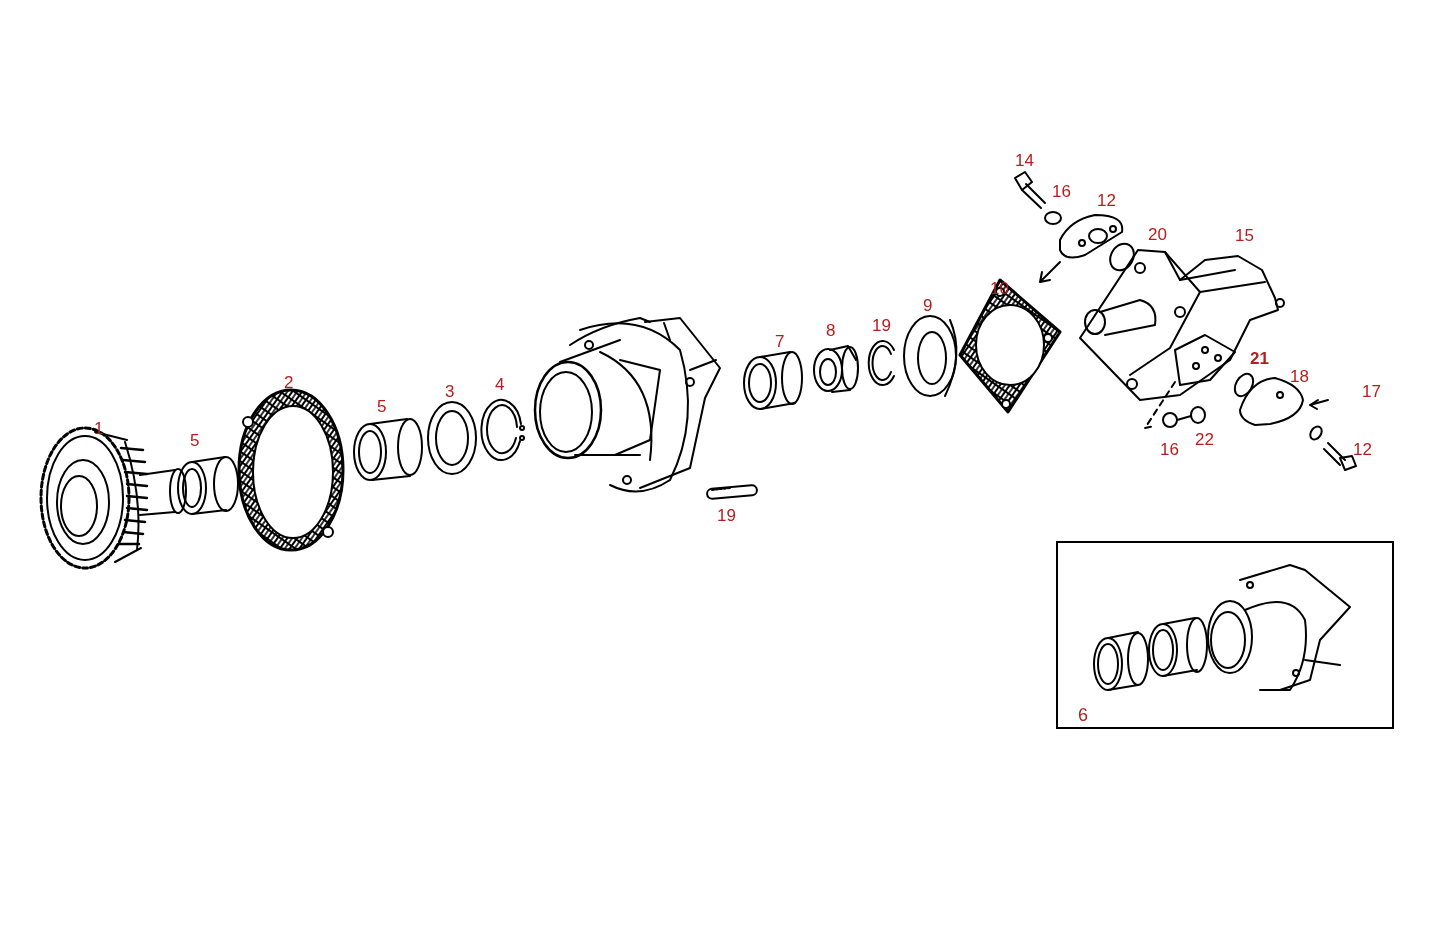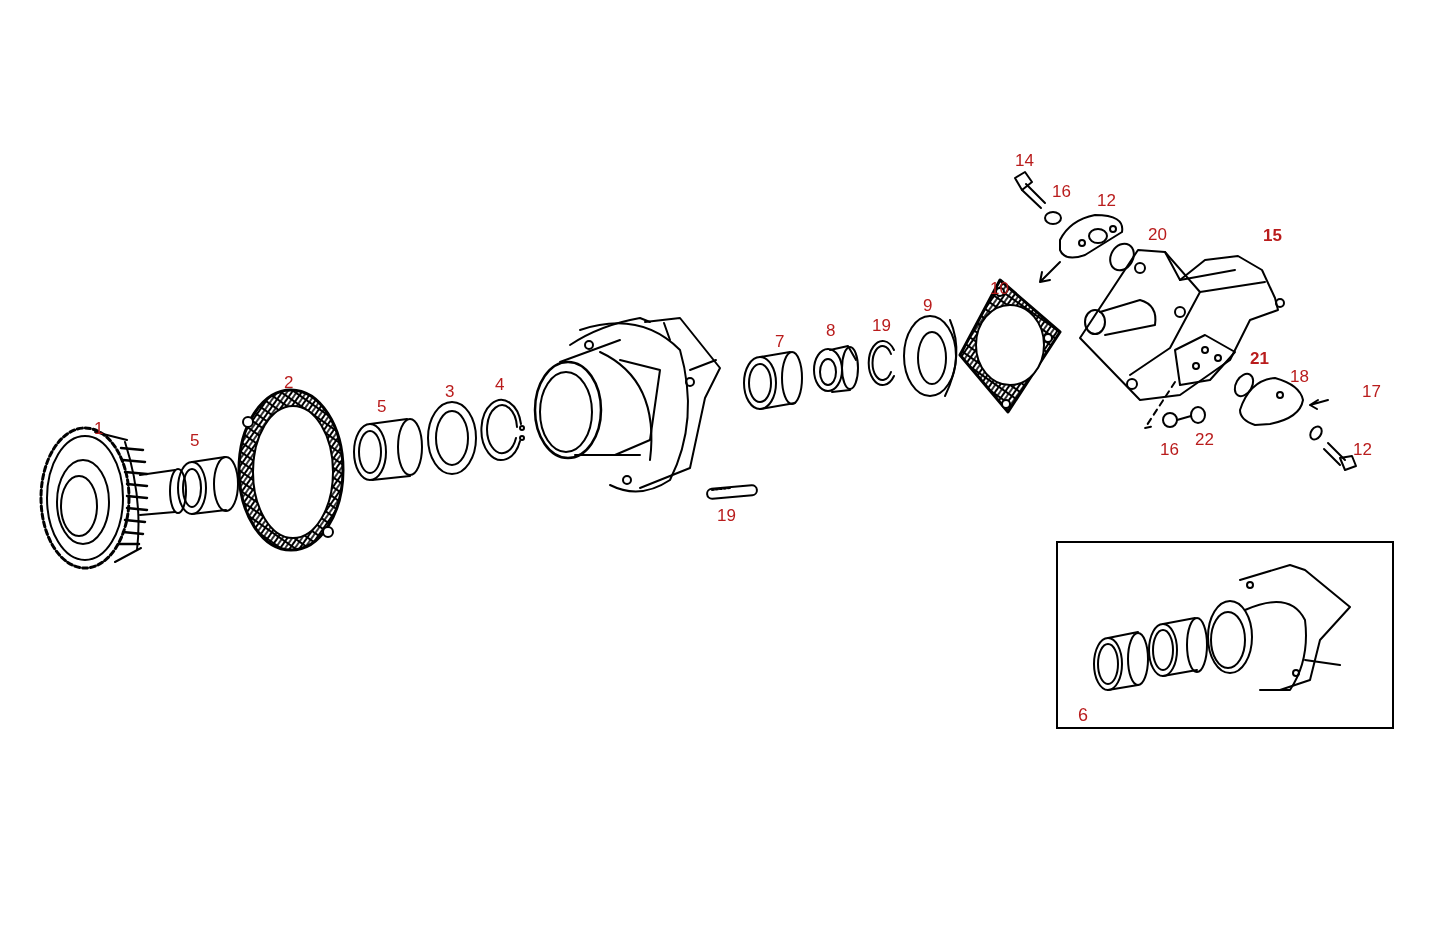--- a/index.html
+++ b/index.html
@@ -212,21 +212,21 @@
 <div class="lbl" style="left:717px;top:507px;">19</div>
 <div class="lbl" style="left:775px;top:333px;">7</div>
 <div class="lbl" style="left:826px;top:322px;">8</div>
 <div class="lbl" style="left:872px;top:317px;">19</div>
 <div class="lbl" style="left:923px;top:297px;">9</div>
 <div class="lbl" style="left:990px;top:257px;margin-top:23px;">10</div>
 <div class="lbl" style="left:1015px;top:152px;">14</div>
 <div class="lbl" style="left:1052px;top:183px;">16</div>
 <div class="lbl" style="left:1097px;top:192px;">12</div>
 <div class="lbl" style="left:1133px;top:226px;margin-left:15px;">20</div>
-<div class="lbl" style="left:1263px;top:227px;font-weight:bold;">15</div>
+<div class="lbl" style="left:1235px;top:227px;">15</div>
 <div class="lbl" style="left:1250px;top:350px;font-weight:bold;">21</div>
 <div class="lbl" style="left:1290px;top:368px;">18</div>
 <div class="lbl" style="left:1326px;top:383px;margin-left:36px;">17</div>
 <div class="lbl" style="left:1353px;top:441px;">12</div>
 <div class="lbl" style="left:1160px;top:441px;">16</div>
 <div class="lbl" style="left:1195px;top:431px;">22</div>
 
 <div class="inset"></div>
 <div class="lbl inset-lbl">6</div>
 

